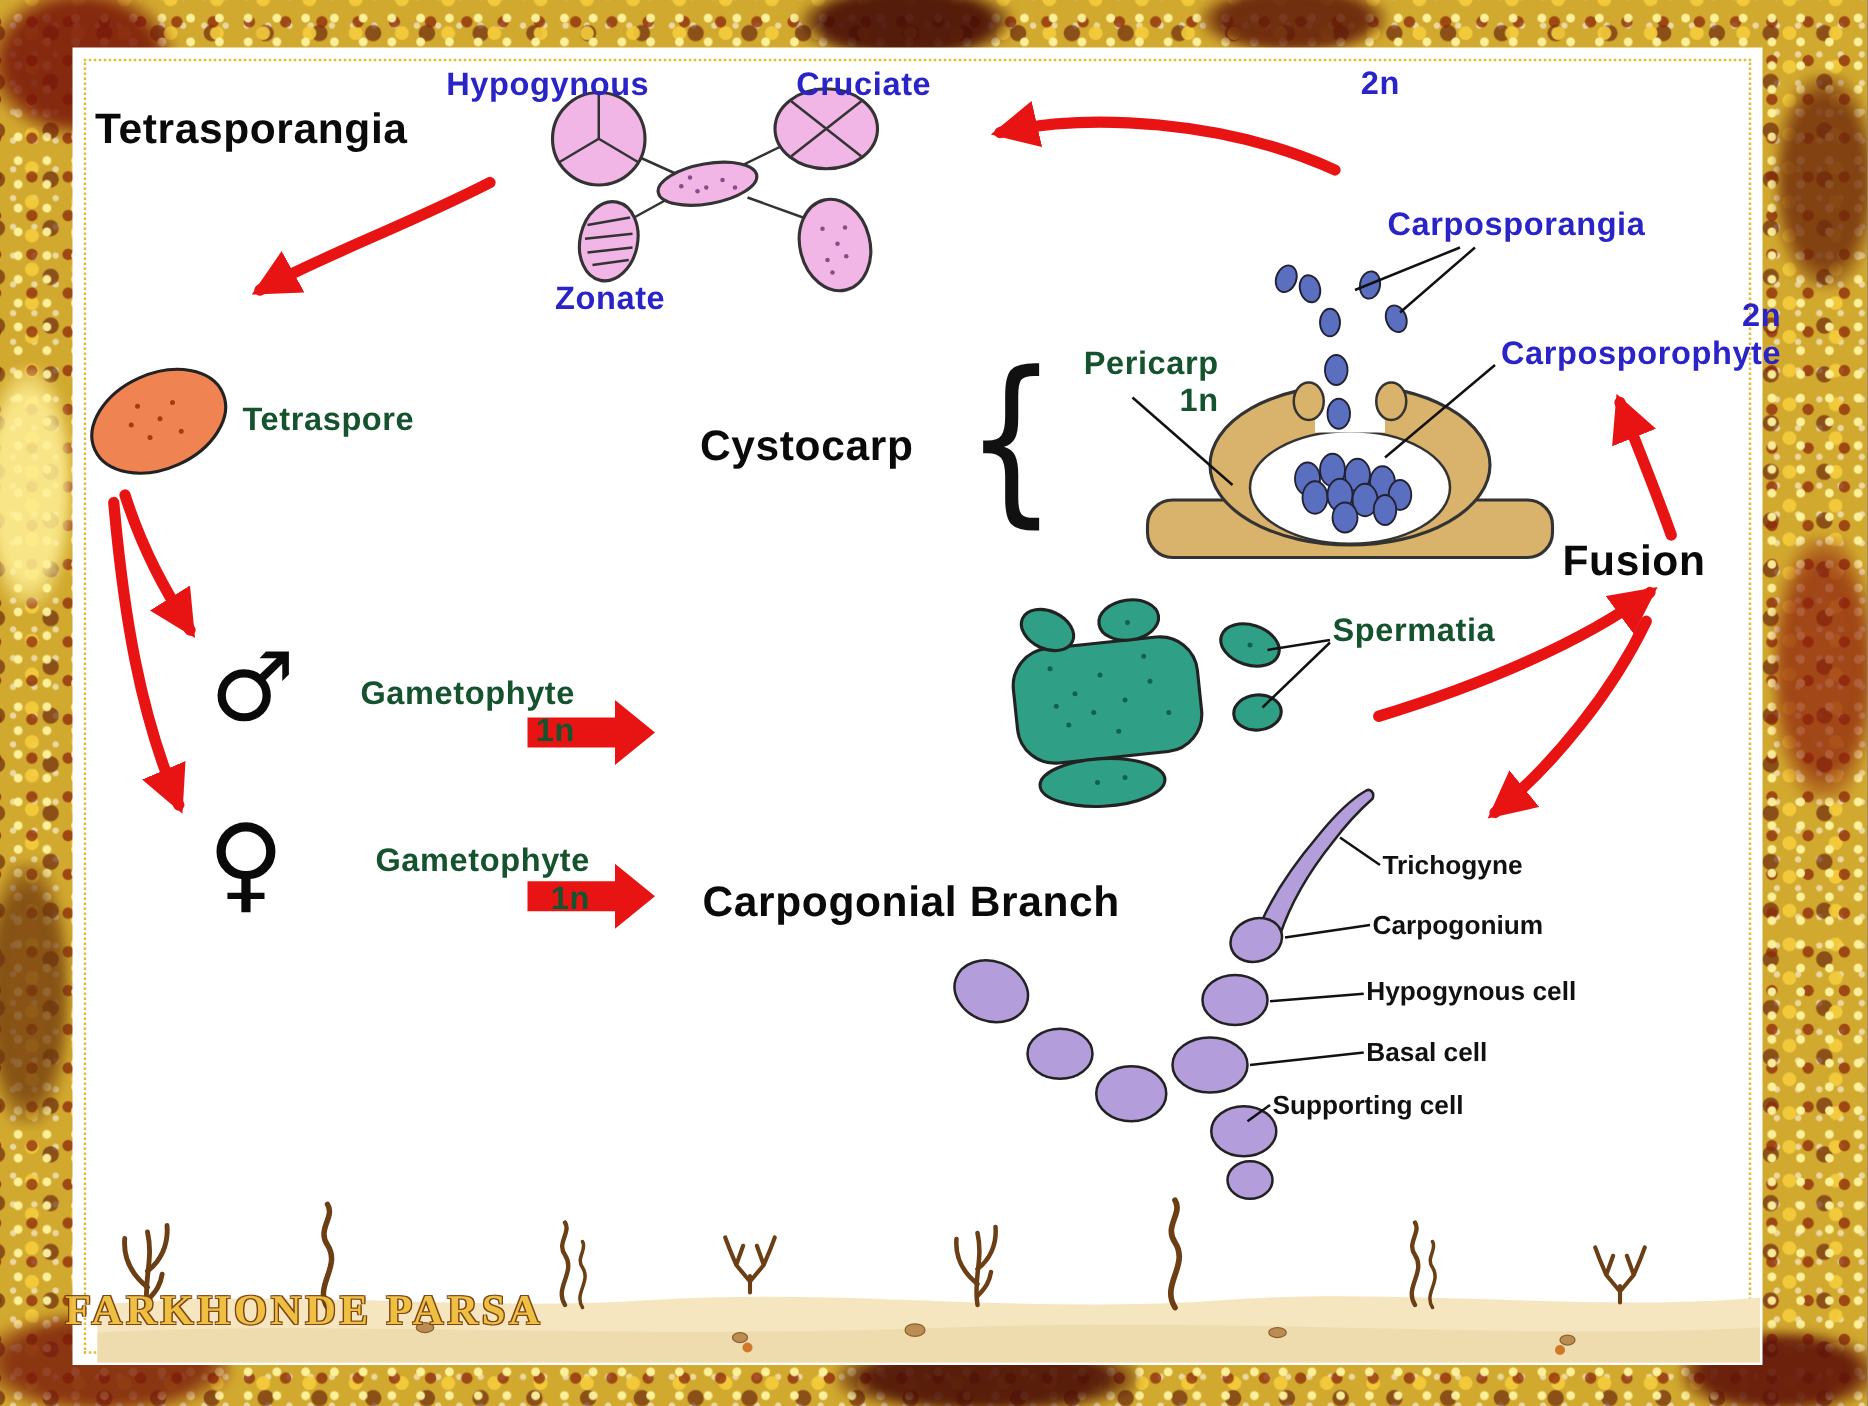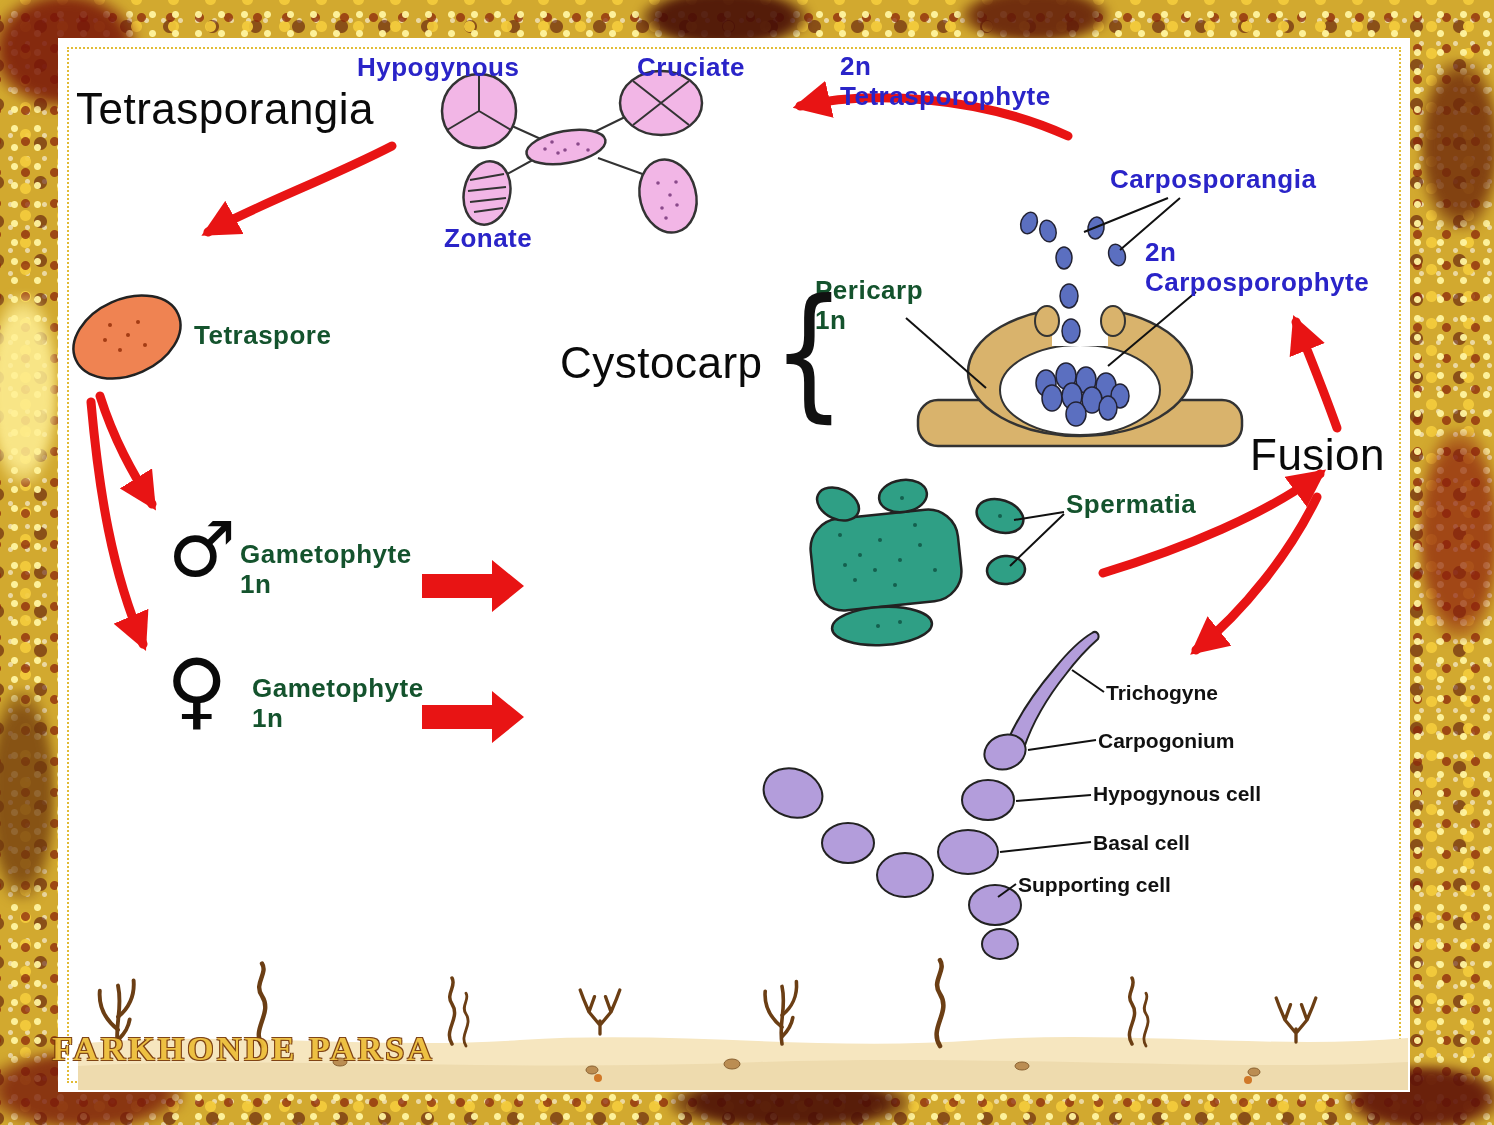--- a/index.html
+++ b/index.html
@@ -29,23 +29,23 @@
   .b10{left:-12px;top:690px;width:68px;height:210px;background:radial-gradient(ellipse,rgba(110,55,12,.75) 0 55%,transparent 78%);}
 
   .panel{position:absolute;left:58px;top:38px;width:1352px;height:1054px;background:#ffffff;}
   .panel-dots{position:absolute;inset:9px;border:2px dotted #e2bc36;pointer-events:none;}
 
   svg.overlay{position:absolute;left:0;top:0;width:1494px;height:1125px;}
 
   .lbl{position:absolute;white-space:nowrap;line-height:1.15;}
   .blue{color:#2a24c8;font-weight:bold;font-size:26px;letter-spacing:.5px;}
   .green{color:#14532d;font-weight:bold;font-size:26px;letter-spacing:.5px;}
-  .big-black{color:#0a0a0a;font-weight:normal;font-size:44px;letter-spacing:.5px;}
+  .big-black{color:#0a0a0a;font-weight:bold;font-size:34px;letter-spacing:.5px;}
   .small-black{color:#111;font-weight:bold;font-size:21px;}
-  .center{text-align:left;}
+  .center{text-align:right;}
   .brace{position:absolute;color:#111;font-family:"DejaVu Sans",sans-serif;font-size:145px;line-height:1.05;
          transform:scaleX(.8);transform-origin:left top;font-weight:normal;}
   .symbol{position:absolute;color:#0a0a0a;font-family:"DejaVu Sans",sans-serif;line-height:1;}
   .title{position:absolute;left:82px;top:812px;width:390px;text-align:center;
          font-family:"Liberation Serif",serif;font-weight:bold;font-size:56px;line-height:1.1;
          color:#8c1f1f;text-shadow:3px 4px 3px rgba(110,110,110,.75);letter-spacing:1px;}
   .watermark{position:absolute;left:52px;top:1030px;font-family:"Liberation Serif",serif;
          font-weight:bold;font-size:34px;letter-spacing:3px;color:#edbe3c;opacity:.95;
          text-shadow:1px 1px 0 #7a3c0c,-1px -1px 0 #7a3c0c,1px -1px 0 #7a3c0c,-1px 1px 0 #7a3c0c;}
 </style>
@@ -246,21 +246,20 @@
     </g>
   </svg>
 
   <div class="lbl big-black" style="left:76px;top:84px;">Tetrasporangia</div>
   <div class="lbl blue" style="left:357px;top:53px;">Hypogynous</div>
   <div class="lbl blue" style="left:637px;top:53px;">Cruciate</div>
   <div class="lbl blue" style="left:444px;top:224px;">Zonate</div>
 
   <div class="lbl blue center" style="left:840px;top:52px;width:280px;">
     <div>2n</div>
-    <div>Tetrasporophyte</div>
   </div>
 
   <div class="lbl blue" style="left:1110px;top:165px;">Carposporangia</div>
 
   <div class="lbl blue center" style="left:1145px;top:238px;width:280px;">
     <div>2n</div>
     <div>Carposporophyte</div>
   </div>
 
   <div class="lbl green center" style="left:815px;top:276px;width:160px;">
@@ -282,20 +281,21 @@
   </div>
 
   <div class="symbol" style="left:166px;top:648px;font-size:84px;">♀</div>
   <div class="lbl green center" style="left:252px;top:674px;width:220px;">
     <div>Gametophyte</div>
     <div>1n</div>
   </div>
 
   <div class="lbl green" style="left:1066px;top:490px;">Spermatia</div>
 
+  <div class="lbl big-black" style="left:562px;top:703px;">Carpogonial Branch</div>
 
   <div class="lbl small-black" style="left:1106px;top:681px;text-align:center;">Trichogyne</div>
   <div class="lbl small-black" style="left:1098px;top:729px;">Carpogonium</div>
   <div class="lbl small-black" style="left:1093px;top:782px;">Hypogynous cell</div>
   <div class="lbl small-black" style="left:1093px;top:831px;">Basal cell</div>
   <div class="lbl small-black" style="left:1018px;top:873px;">Supporting cell</div>
 
 
   <div class="watermark">FARKHONDE PARSA</div>
 </div>

